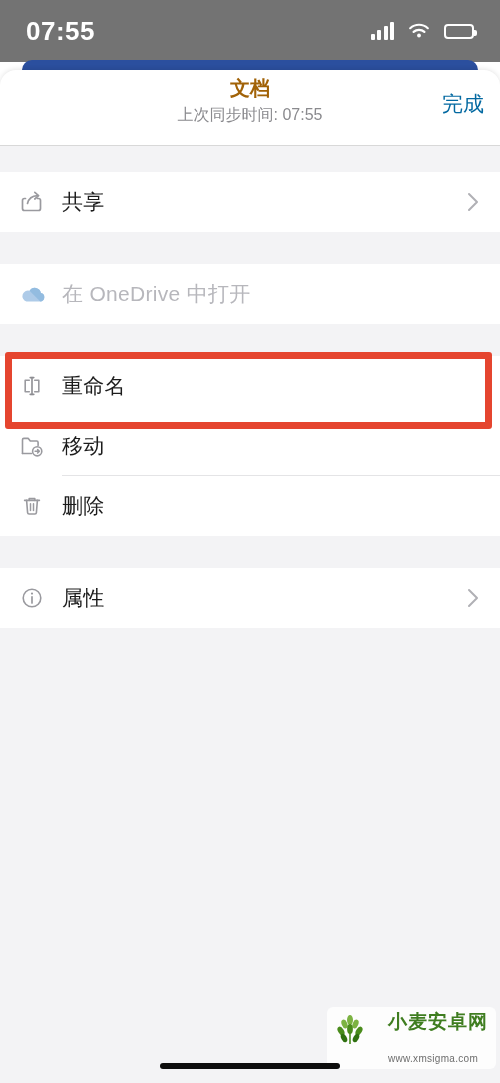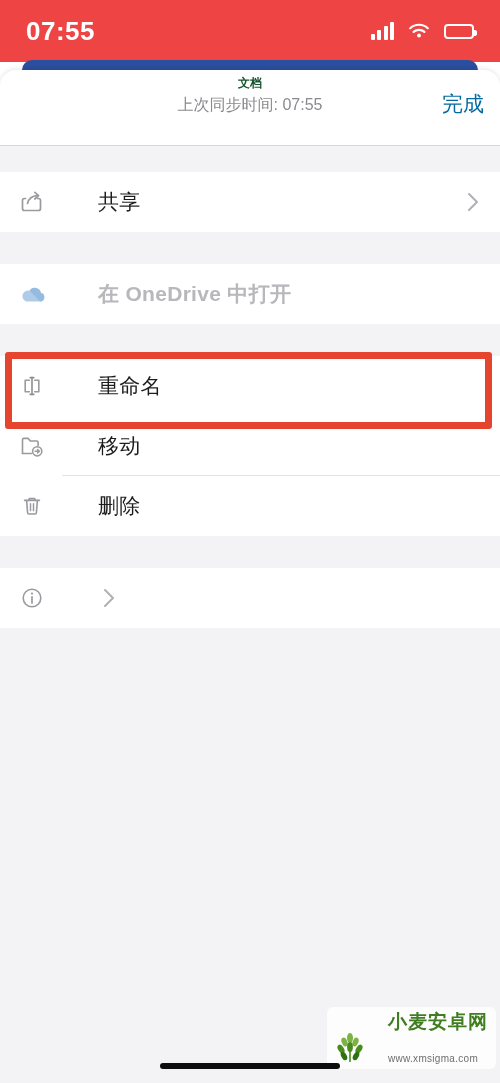--- a/index.html
+++ b/index.html
@@ -6,21 +6,21 @@
   html, body {
     width:500px; height:1083px;
     font-family:"Liberation Sans","DejaVu Sans",sans-serif;
     background:#ffffff; overflow:hidden;
   }
   #screen { position:relative; width:500px; height:1083px; background:#ffffff; }
 
   
   .statusbar{
     position:absolute; top:0; left:0; width:500px; height:62px;
-    background:#ef4444; color:#ffffff;
+    background:#737373; color:#ffffff;
     display:flex; align-items:center; justify-content:space-between;
     padding:0 26px;
   }
   .sb-time{ font-size:26px; font-weight:bold; letter-spacing:0.5px; }
   .sb-right{ display:flex; align-items:center; gap:13px; }
   .sig{ display:flex; align-items:flex-end; gap:2.5px; height:18px; }
   .sig i{ display:block; width:4px; background:#ffffff; border-radius:1px; }
   .sig i:nth-child(1){ height:6px; }
   .sig i:nth-child(2){ height:10px; }
   .sig i:nth-child(3){ height:14px; }
@@ -43,63 +43,62 @@
     position:absolute; top:70px; left:0; width:500px; height:76px;
     background:#ffffff; border-radius:16px 16px 0 0;
     box-shadow:0 -1px 5px rgba(0,0,0,0.10);
   }
   .sheet-sep{ position:absolute; top:145px; left:0; width:500px; height:1px;
               background:#d8d8d8; }
   .sheet-center{
     position:absolute; top:76px; left:0; width:500px;
     display:flex; flex-direction:column; align-items:center;
   }
-  .sheet-title{ font-size:12px; font-weight:bold; color:#14532d; line-height:1.25; }
+  .sheet-title{ font-size:20px; font-weight:bold; color:#a16207; line-height:1.25; }
   .sheet-sub{ font-size:16px; color:#8a8a8e; margin-top:4px; }
   .done-btn{
     position:absolute; top:90px; right:16px;
     font-size:21px; color:#0369a1; background:none; border:none;
     font-family:inherit; cursor:pointer;
   }
 
   
   .body{ position:absolute; top:146px; left:0; width:500px;
          bottom:0; background:#f3f3f5; }
   .gap{ background:#f3f3f5; }
   .group{ background:#ffffff; }
 
   .row{
     display:flex; align-items:center;
     height:60px; background:#ffffff;
     padding:0 16px 0 18px; position:relative;
     cursor:pointer;
-    gap:36px;
   }
   .row.disabled{ cursor:default; }
   .row-ico{ width:44px; min-width:44px; display:flex; align-items:center;
             justify-content:flex-start; }
   .row-label{ font-size:21px; color:#1c1c1c; flex:1; letter-spacing:0.3px; }
-  .row.disabled .row-label{ color:#b7b7bc;font-weight:bold; }
+  .row.disabled .row-label{ color:#b7b7bc; }
   .chev{ width:22px; display:flex; align-items:center; justify-content:center; }
   .hairline{ position:absolute; left:62px; right:0; bottom:0; height:1px;
              background:#e4e4e6; }
 
   svg{ display:block; }
 
   
   .redbox{
     position:absolute; left:5px; top:352px; width:487px; height:77px;
     border:7px solid #E5452F; border-radius:3px; pointer-events:none;
     z-index:6;
   }
 
   
   .watermark{
     position:absolute; right:4px; bottom:14px;
-    display:flex; align-items:flex-end; gap:21px;
+    display:flex; align-items:flex-start; gap:21px;
     background:rgba(255,255,255,0.78); padding:5px 8px 5px 6px;
     border-radius:6px;
   }
   .wm-text{ display:flex; flex-direction:column; line-height:1.1; }
   .wm-main{ font-size:19px; font-weight:bold; color:#3f7d20; letter-spacing:1px; }
   .wm-sub{ font-size:10px; color:#6d6d6d; letter-spacing:0.3px; margin-top:20px; }
 
   
   .home-ind{
     position:absolute; bottom:14px; left:50%; transform:translateX(-50%);
@@ -226,20 +225,21 @@
 
     <div class="group">
       <div class="row">
         <span class="row-ico">
           <svg width="28" height="28" viewBox="0 0 28 28">
             <circle cx="14" cy="14" r="8.8" stroke="#9a9a9f" stroke-width="1.6" fill="none"></circle>
             <circle cx="14" cy="9.6" r="1.1" fill="#9a9a9f"></circle>
             <path d="M14 12.8v6.2" stroke="#9a9a9f" stroke-width="1.7" stroke-linecap="round"></path>
           </svg>
         </span>
+        <span class="row-label">属性</span>
         <span class="chev">
           <svg width="14" height="22" viewBox="0 0 14 22">
             <path d="M3 3l8 8-8 8" stroke="#b0b0b5" stroke-width="2" fill="none" stroke-linecap="round" stroke-linejoin="round"></path>
           </svg>
         </span>
       </div>
     </div>
 
     <div class="gap" style="height:420px"></div>
   </div>

